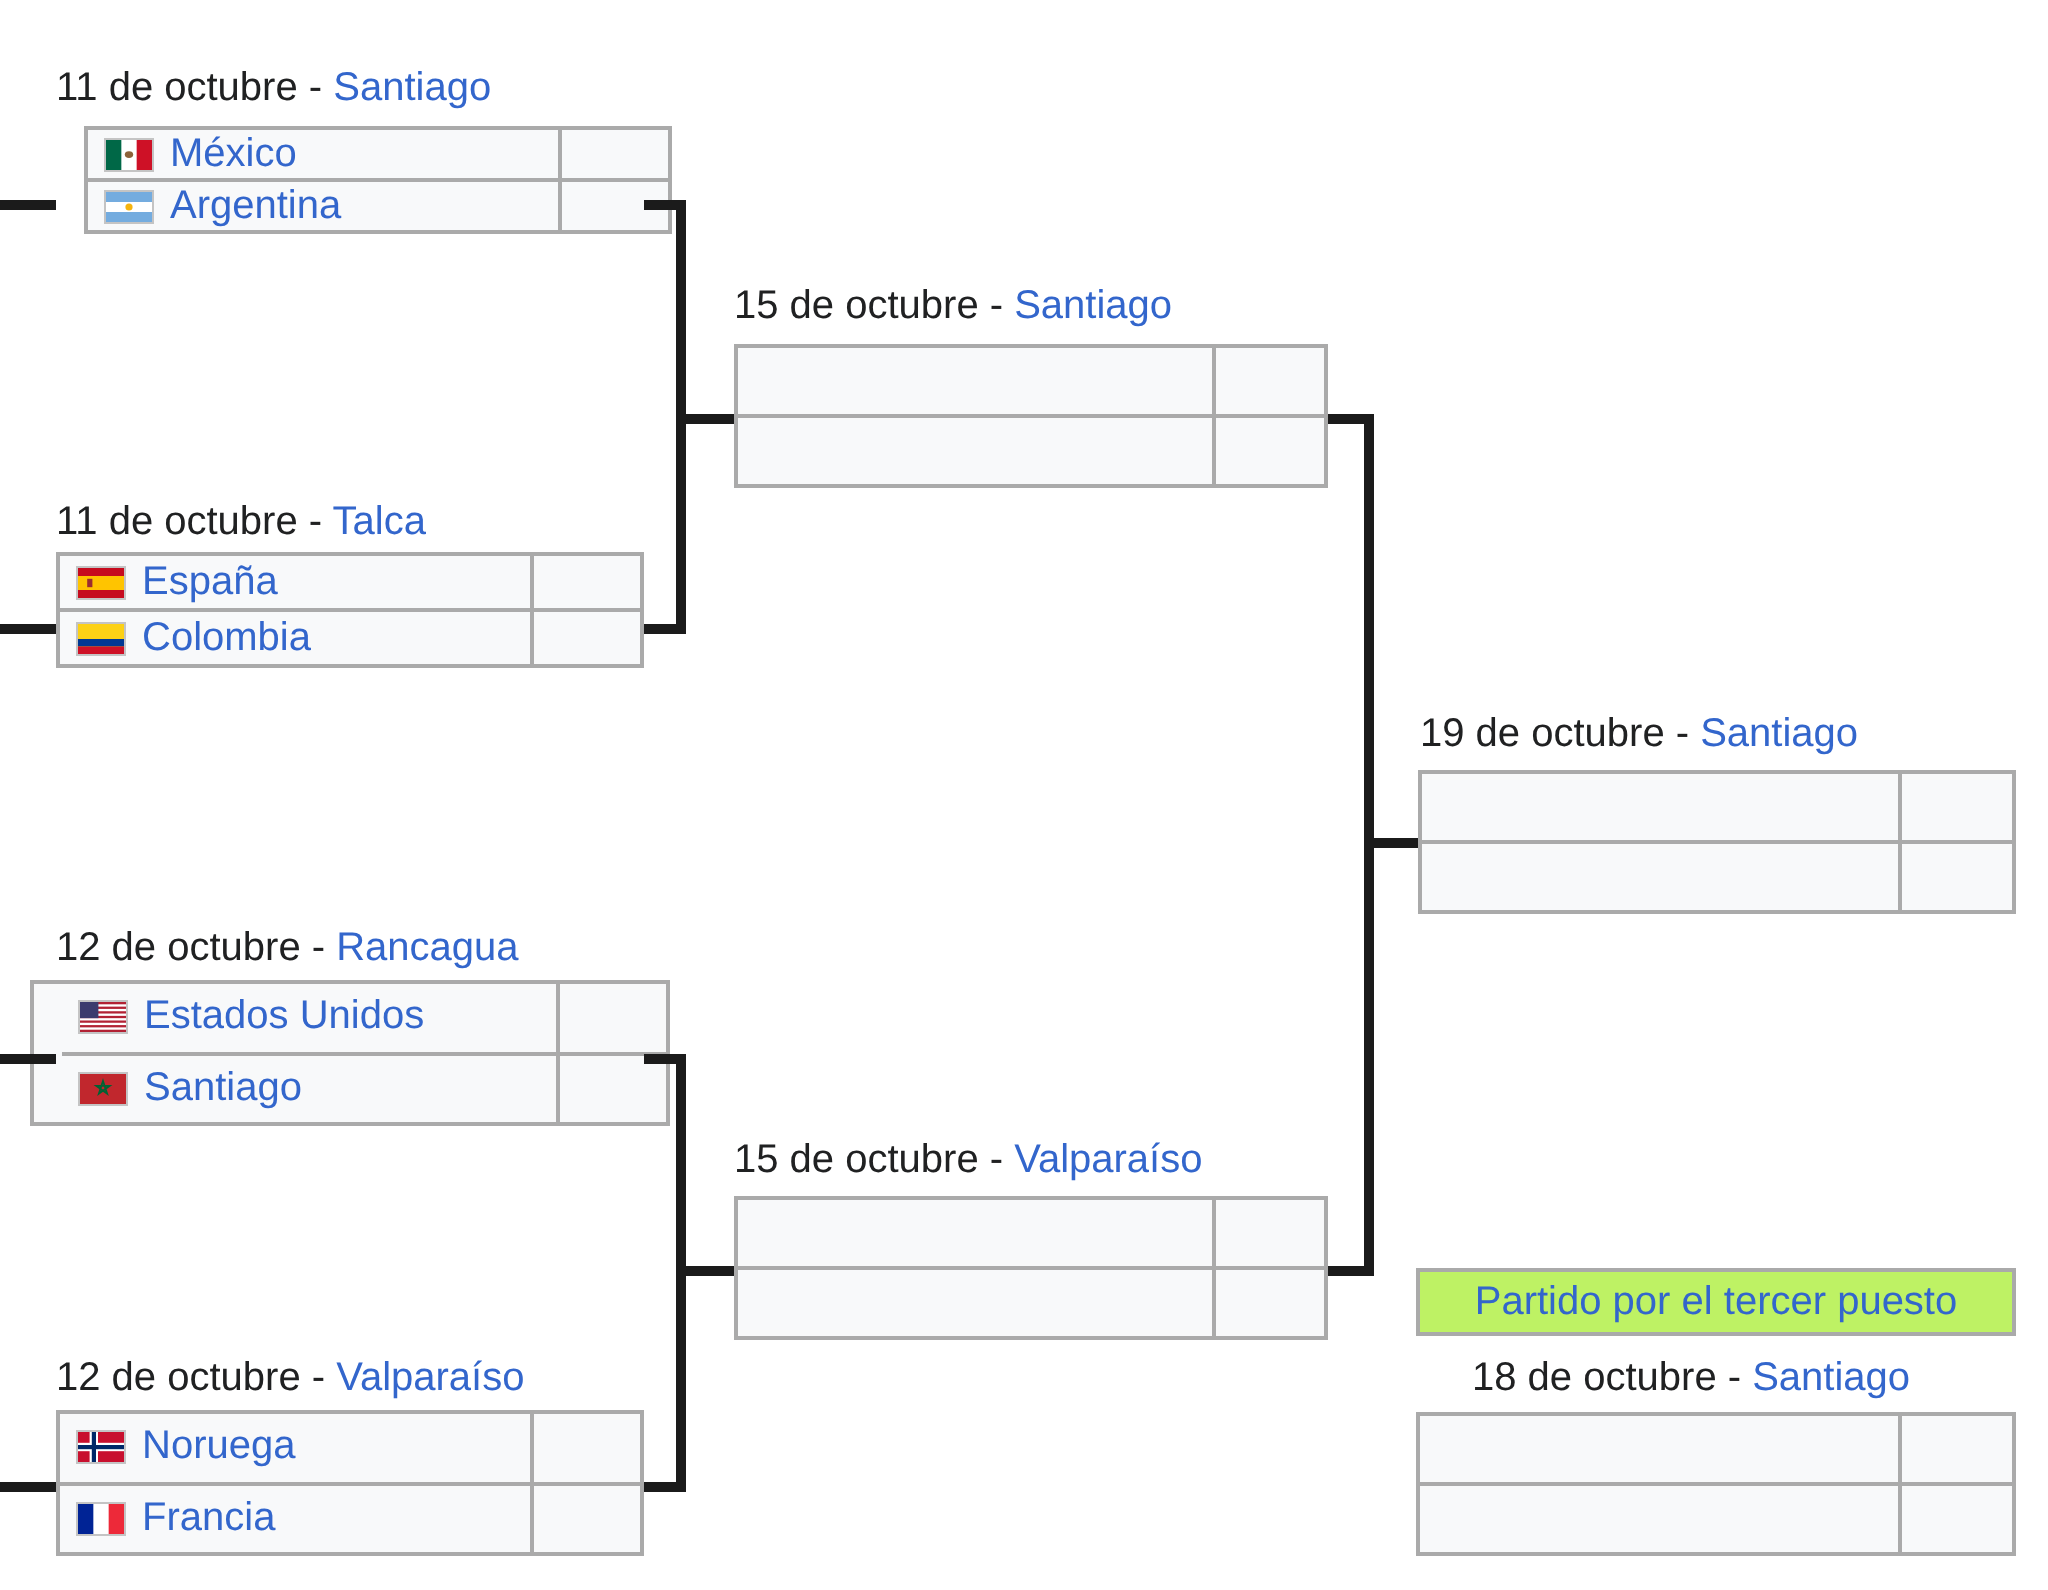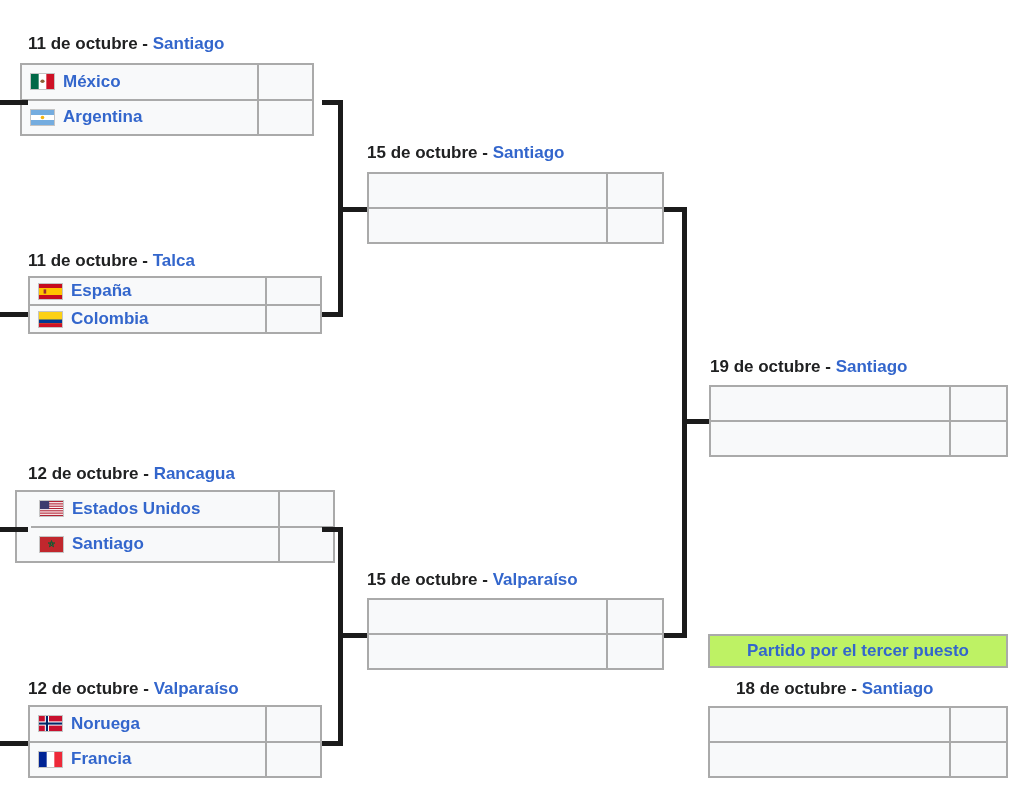--- a/index.html
+++ b/index.html
@@ -1,20 +1,20 @@
 <!DOCTYPE html>
 <html><head>
 <meta charset="utf-8">
 <style>
   * { margin:0; padding:0; box-sizing:border-box; }
   html,body { background:#ffffff; }
   #canvas {
     position:relative; width:1024px; height:795px; overflow:hidden;
     background:#ffffff; color:#202122;
-    font-family:"Liberation Sans","DejaVu Sans",sans-serif; font-size:17px;font-weight:bold;
+    font-family:"Liberation Sans","DejaVu Sans",sans-serif; font-size:20px;
   }
   .hdr { position:absolute; white-space:nowrap; line-height:20px; }
   .link { color:#3366cc; text-decoration:none; cursor:pointer; }
   .btable {
     position:absolute; background:#f8f9fa; border:2px solid #aaaaaa;
     display:flex; flex-direction:column;
   }
   .trow { flex:1; display:flex; align-items:stretch; min-height:0; }
   .trow2 { border-top:2px solid #aaaaaa; }
   .tcell { flex:1; display:flex; align-items:center; padding-left:8px; gap:8px; overflow:hidden; white-space:nowrap; }
@@ -29,21 +29,21 @@
   }
 </style>
 </head>
 <body>
 
 <div id="canvas">
 
   <div class="hdr" style="left:28px;top:34px;">
     <span>11 de octubre - </span><a class="link">Santiago</a>
   </div>
-  <div class="btable" style="left:20px;top:63px;width:294px;height:73px;">
+  <div class="btable" style="left:42px;top:63px;width:294px;height:54px;">
     <div class="trow">
       <div class="tcell">
         <span class="flag">
           <svg width="23" height="15" viewBox="0 0 23 15">
               <rect width="23" height="15" fill="#ffffff"></rect>
               <rect width="7.67" height="15" fill="#006847"></rect>
               <rect x="15.33" width="7.67" height="15" fill="#ce1126"></rect>
               <ellipse cx="11.5" cy="7.3" rx="2.1" ry="1.7" fill="#8c6239"></ellipse>
             </svg>
         </span>

